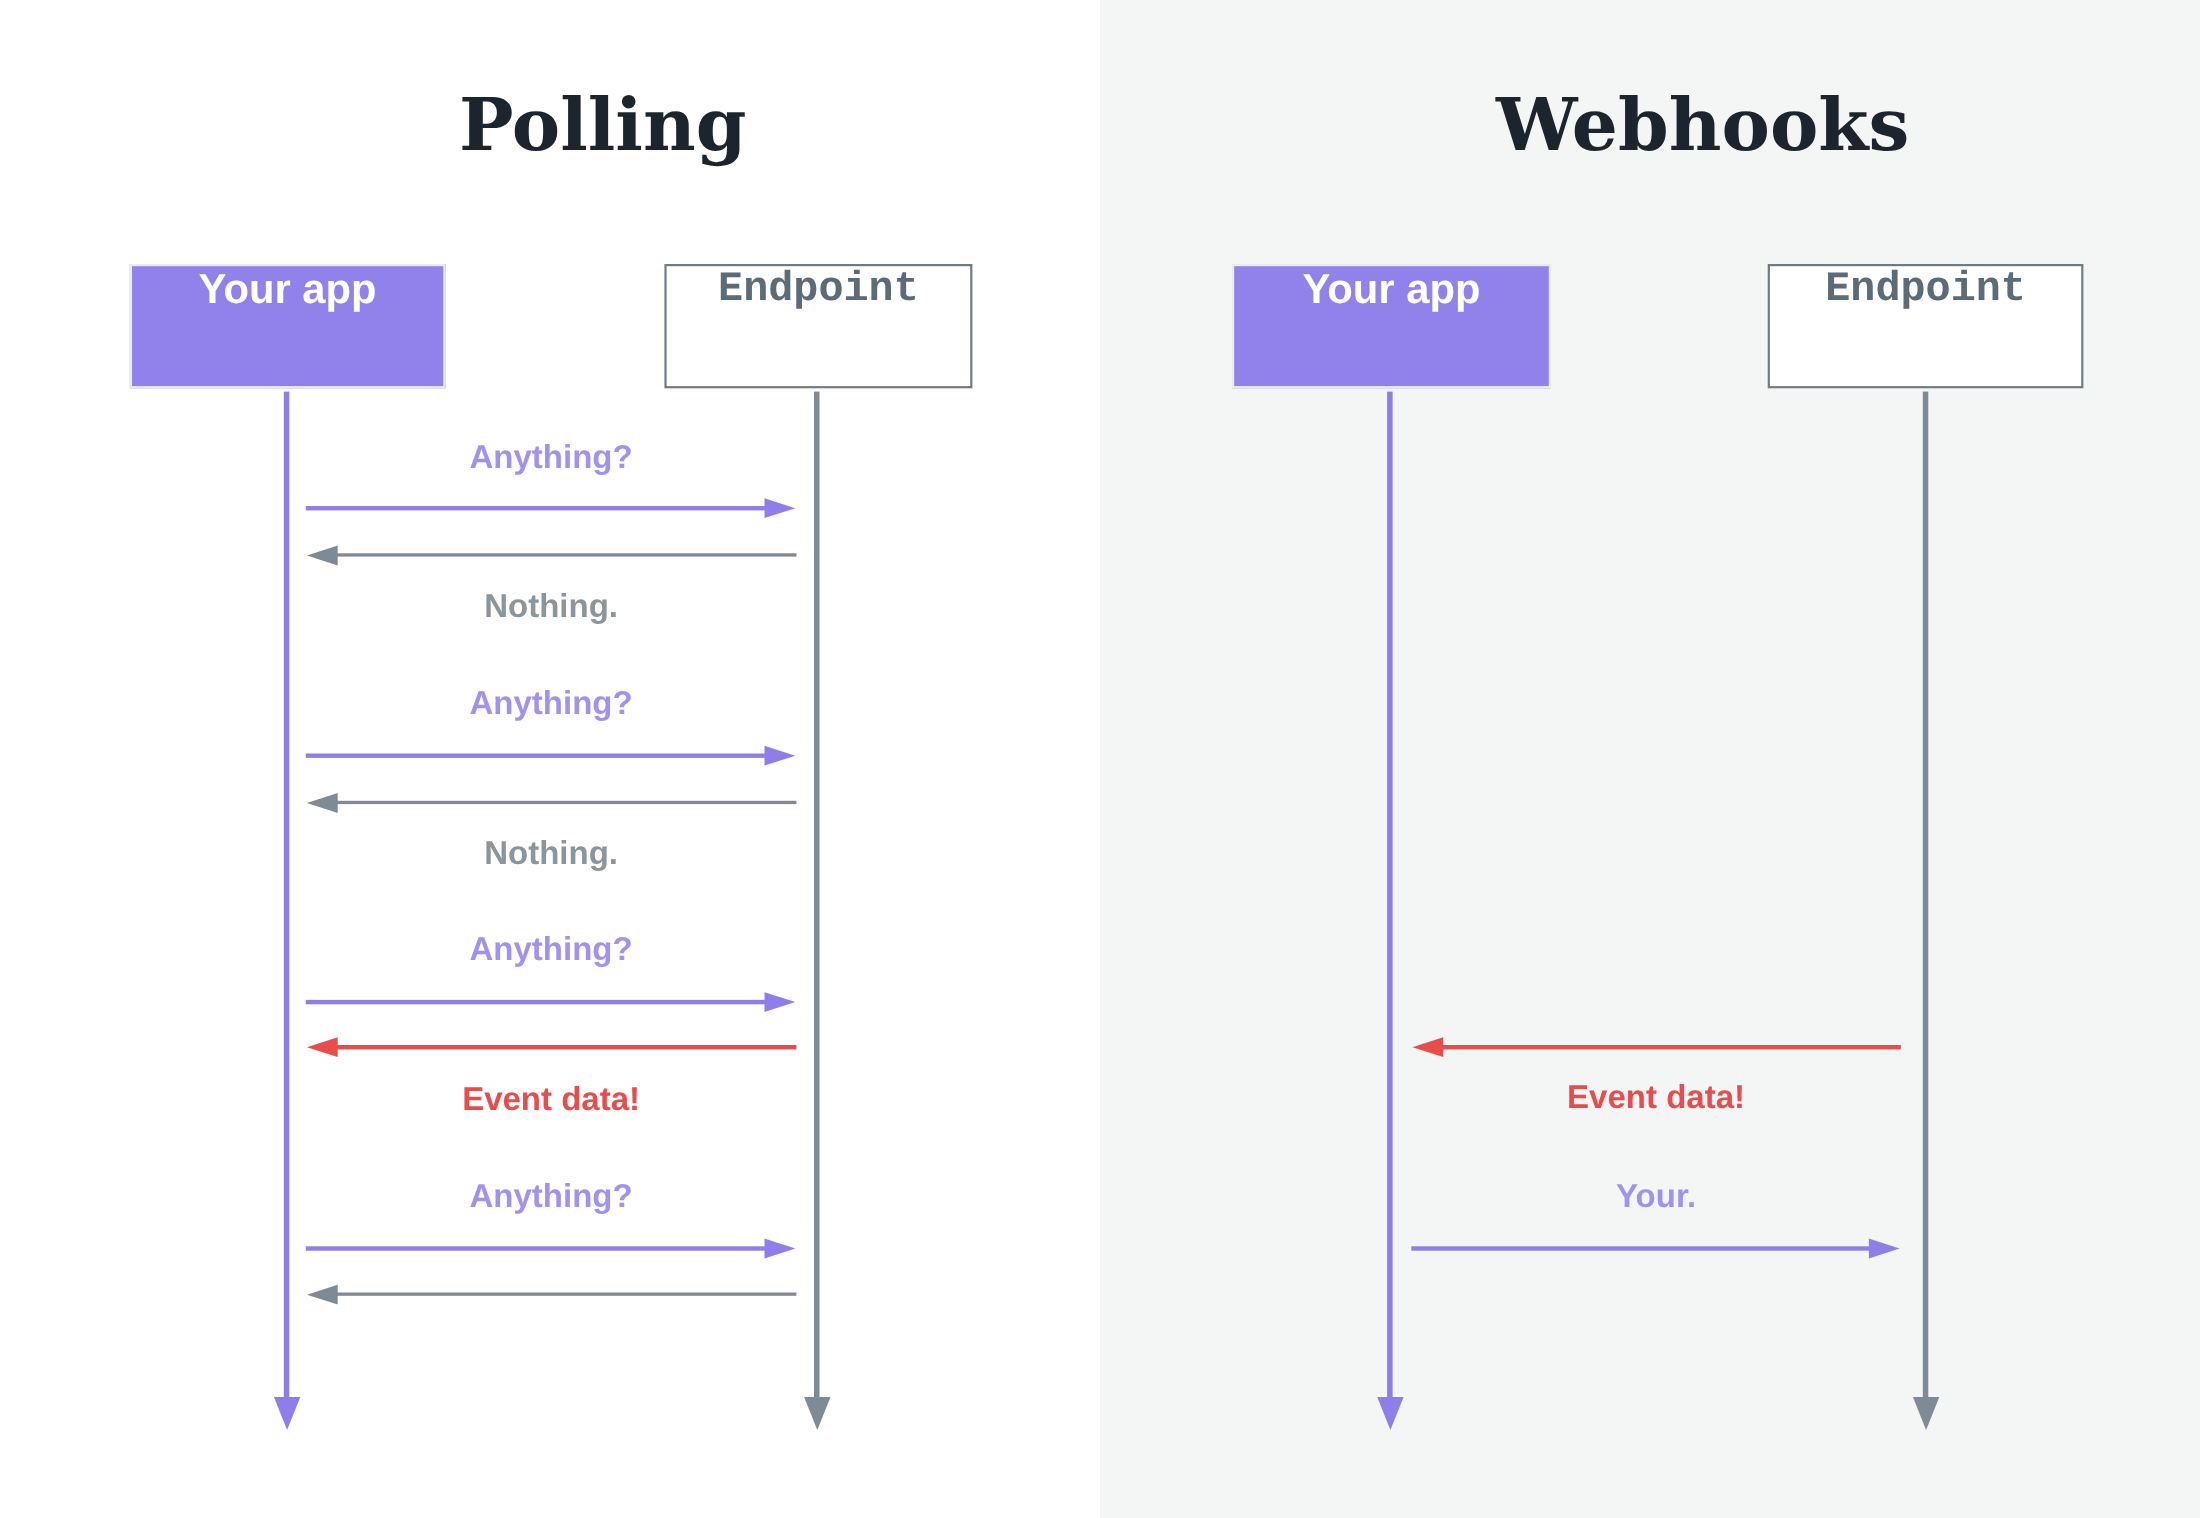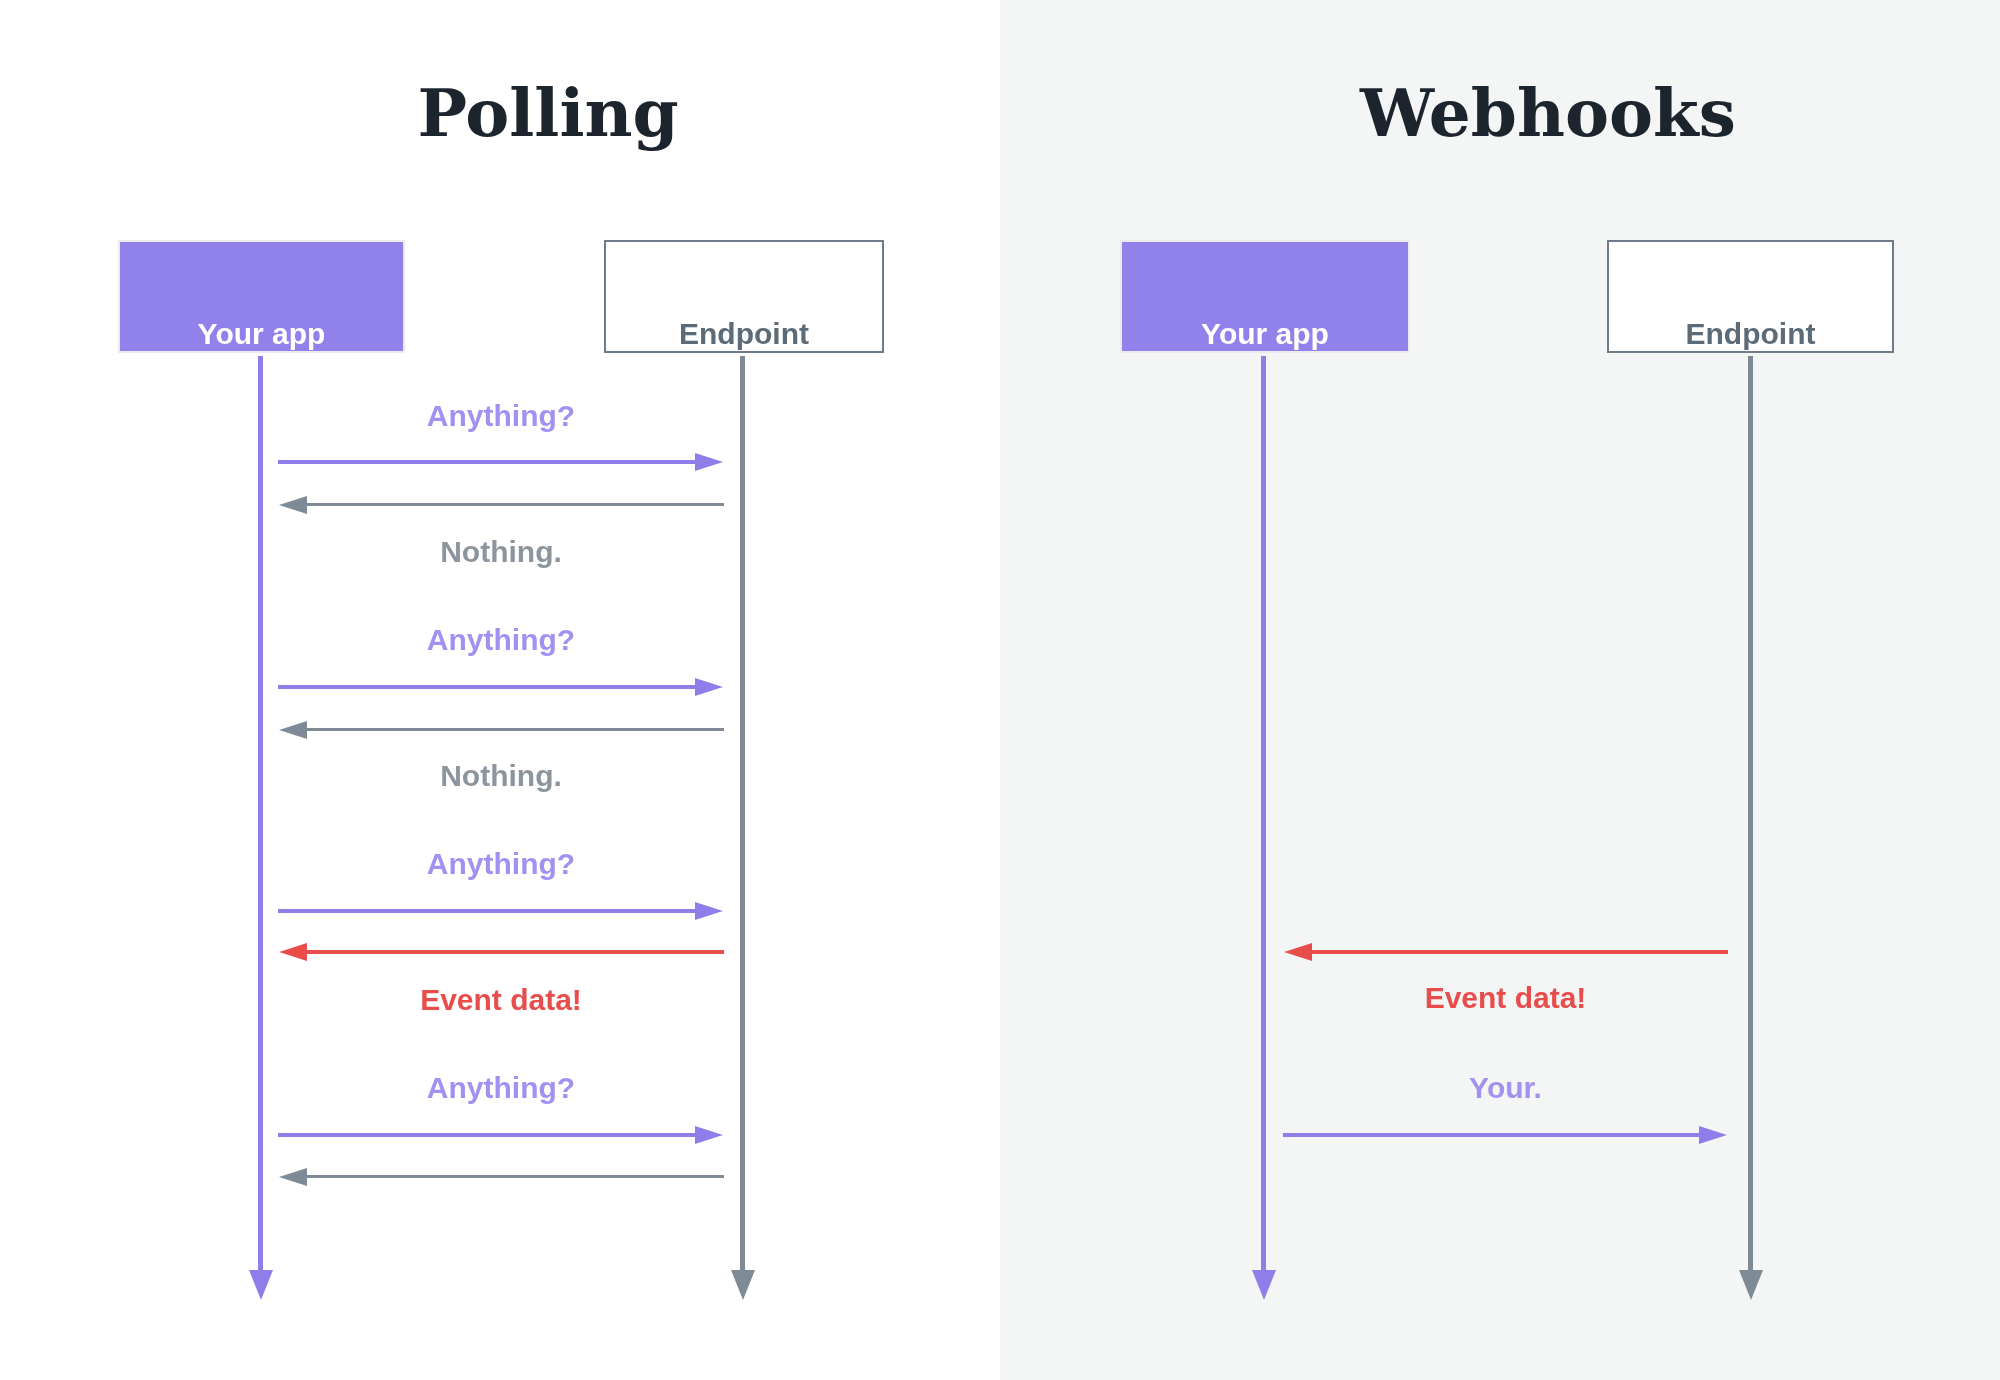--- a/index.html
+++ b/index.html
@@ -17,33 +17,34 @@
   .diagram-title{
     position:absolute;top:58px;width:1000px;height:110px;line-height:110px;
     text-align:center;
     font-family:"DejaVu Serif", serif;
     font-weight:bold;font-size:66px;
     color:var(--title-color,#1c242e);
     margin-left:48px;
   }
   .actor-box{
     position:absolute;top:240px;height:113px;
-    display:flex;align-items:flex-end;justify-content:center;
-    font-weight:bold;font-size:30px;
+    display:flex;align-items:flex-start;justify-content:center;
+    font-weight:bold;font-size:38px;
     box-sizing:border-box;
   }
   .actor-box.app{
     background:var(--purple-box,#9181ea);
     color:#ffffff;
     border:2px solid #ebebef;
   }
   .actor-box.endpoint{
     background:#ffffff;
     color:var(--endpoint-text,#5c6b78);
     border:2px solid var(--endpoint-border,#6e7b88);
+    font-family:Liberation Mono, monospace;
   }
   .lifeline{
     position:absolute;top:356px;height:914px;width:5px;
     background:currentColor;
   }
   .lifeline-head{
     position:absolute;top:1270px;width:0;height:0;
     border-left:12px solid transparent;
     border-right:12px solid transparent;
     border-top:30px solid currentColor;

